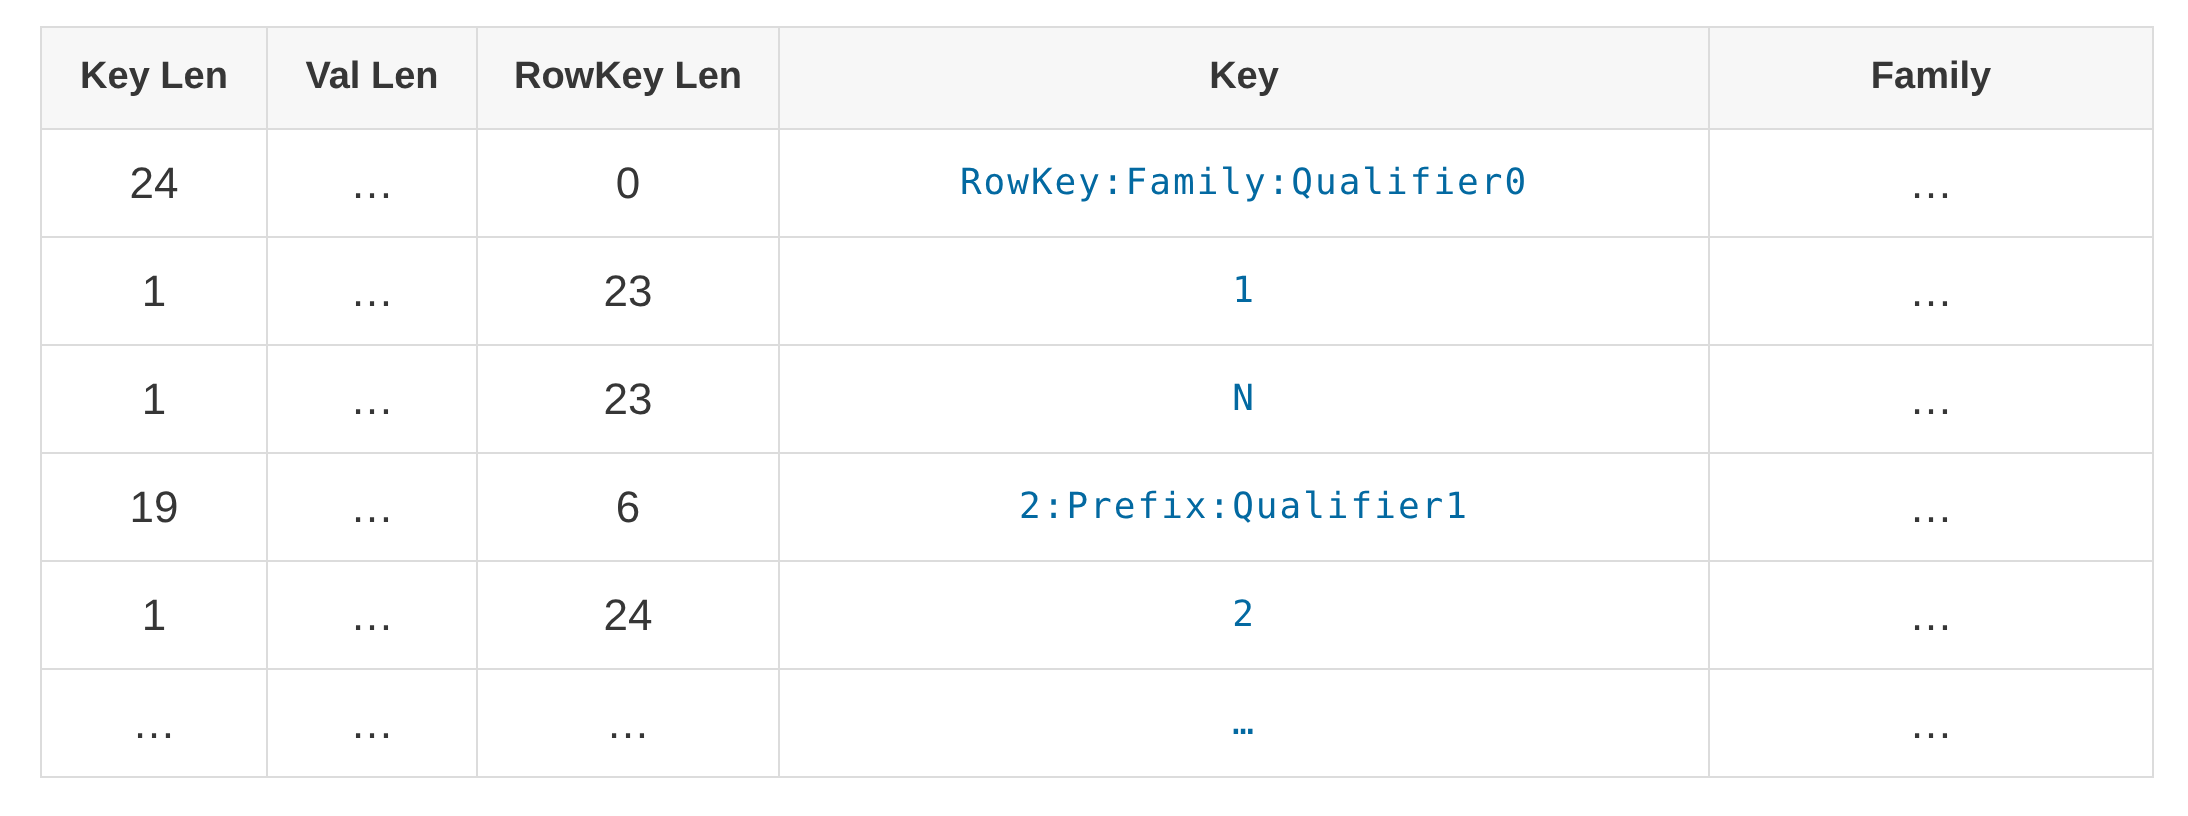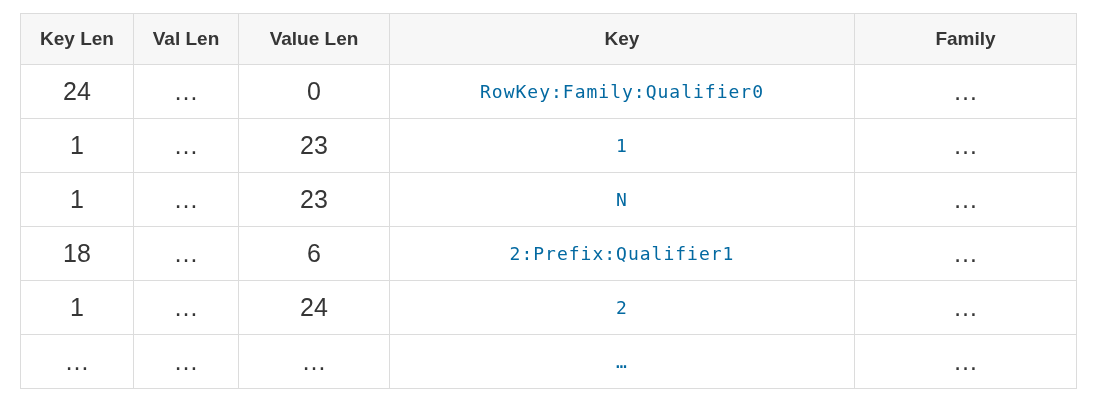--- a/index.html
+++ b/index.html
@@ -35,21 +35,21 @@
   }
   table.data-table th {
     background: #f7f7f7;
     font-weight: 700;
     font-size: 19px;
     color: #363636;
     height: 50px;
   }
   table.data-table td {
     background: #ffffff;
-    font-size: 25px;
+    font-size: 22px;
     color: #363636;
     height: 53px;
   }
   table.data-table td.mono {
     font-family: "DejaVu Sans Mono", "Liberation Mono", monospace;
     font-size: 18px;
     color: #0369a1;
     letter-spacing: 1px;
   }
   col.c-keylen   { width: 113px; }
@@ -67,21 +67,21 @@
       <col class="c-keylen">
       <col class="c-vallen">
       <col class="c-prefixlen">
       <col class="c-key">
       <col class="c-value">
     </colgroup>
     <thead>
       <tr>
         <th>Key Len</th>
         <th>Val Len</th>
-        <th>Value Len</th>
+        <th>RowKey Len</th>
         <th>Key</th>
         <th>Family</th>
       </tr>
     </thead>
     <tbody>
       <tr>
         <td>24</td>
         <td>…</td>
         <td>0</td>
         <td class="mono">RowKey:Family:Qualifier0</td>
@@ -95,21 +95,21 @@
         <td>…</td>
       </tr>
       <tr>
         <td>1</td>
         <td>…</td>
         <td>23</td>
         <td class="mono">N</td>
         <td>…</td>
       </tr>
       <tr>
-        <td>18</td>
+        <td>19</td>
         <td>…</td>
         <td>6</td>
         <td class="mono">2:Prefix:Qualifier1</td>
         <td>…</td>
       </tr>
       <tr>
         <td>1</td>
         <td>…</td>
         <td>24</td>
         <td class="mono">2</td>

